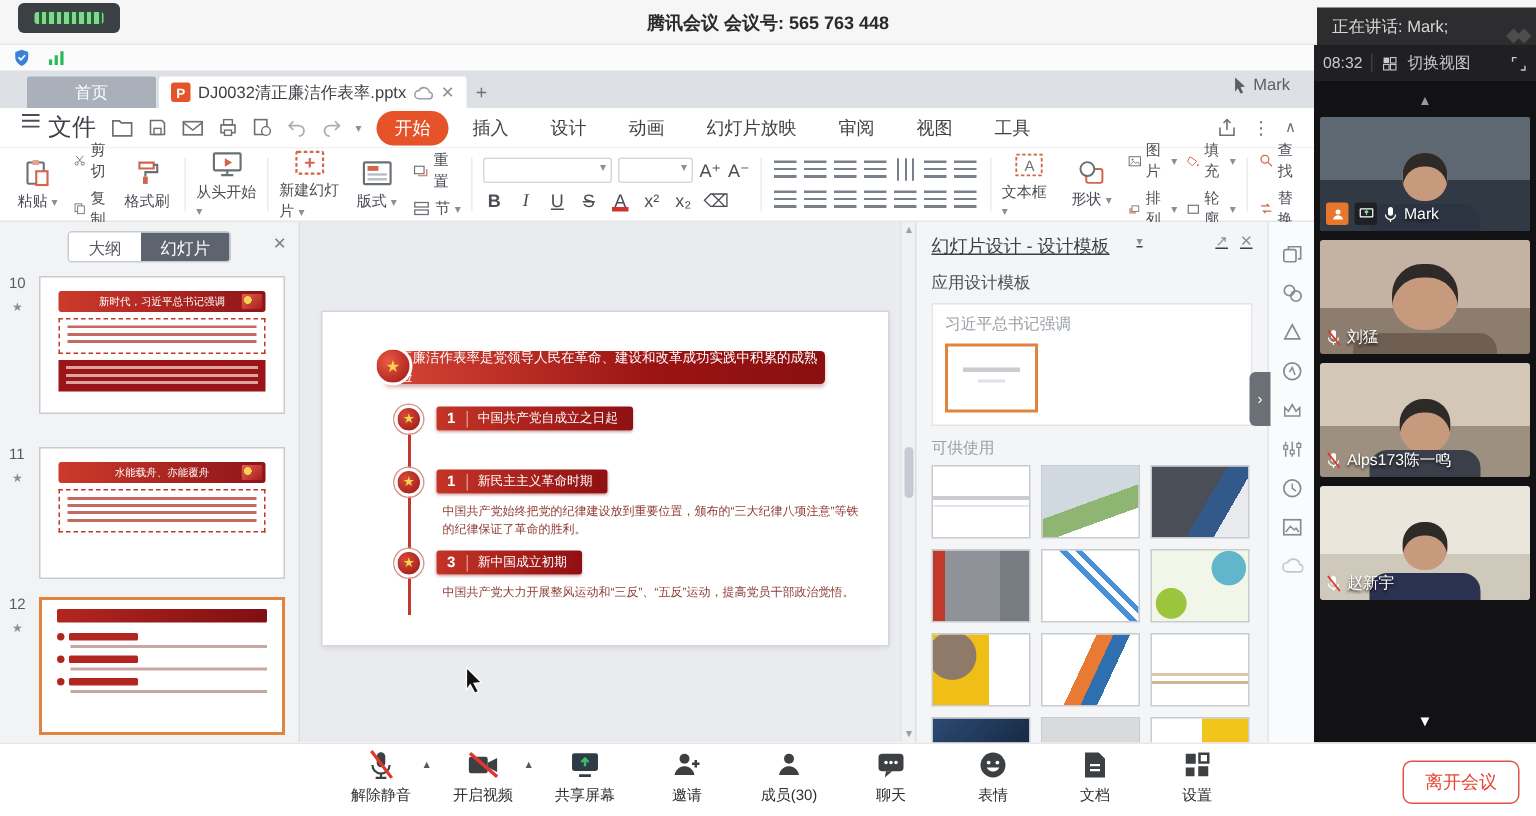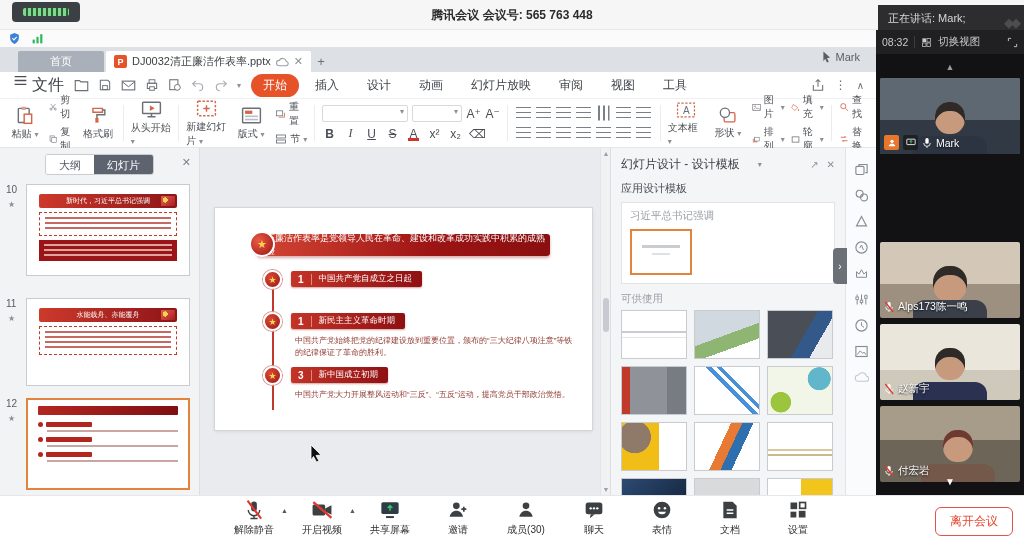--- a/index.html
+++ b/index.html
@@ -128,21 +128,21 @@
 
   
   #vscroll { position:absolute; left:600px; top:0; width:10px; height:347px; background:#f0f1f3;
     border-left:1px solid #e2e4e7; }
   #vscroll .ar { position:absolute; left:0; width:10px; font-size:7px; color:#9ba0a7; text-align:center; }
   #vscroll .th { position:absolute; left:2px; top:150px; width:6px; height:34px; background:#c7cbd1; border-radius:3px; }
 
   
   #designpanel { position:absolute; left:610px; top:0; width:235px; height:347px; background:#f4f5f7;
     border-left:1px solid #dcdee1; }
-  #dp-head { display:flex; align-items:center; gap:18px; padding:8px 10px 6px; font-size:12px; color:#3c3f44; }
+  #dp-head { display:flex; align-items:flex-start; gap:18px; padding:8px 10px 6px; font-size:12px; color:#3c3f44;text-decoration:underline; }
   #dp-head .sp { margin-left:auto; display:flex; gap:8px; color:#8b9097; font-size:10px; }
   #dp-apply { font-size:11px; color:#4a4e54; padding:2px 10px 6px; }
   #dp-used { margin:0 10px; background:#fff; border:1px solid #e2e4e7; padding:6px 8px 8px; }
   #dp-used .lab { font-size:10.5px; color:#9aa0a7; margin-bottom:6px; }
   #used-thumb { width:62px; height:46px; background:#fff; border:2px solid #e2833e; position:relative; }
   #used-thumb:before { content:""; position:absolute; left:10px; right:10px; top:14px; height:3px; background:#c9ccd1; }
   #used-thumb:after { content:""; position:absolute; left:20px; right:20px; top:22px; height:2px; background:#dfe1e4; }
   #dp-avail { font-size:10.5px; color:#9aa0a7; padding:8px 10px 4px; }
   #dp-grid { display:grid; grid-template-columns:repeat(3,66px); gap:7px; padding:0 10px; overflow:hidden; height:196px; }
   .tpl { width:66px; height:49px; border:1px solid #c8cbd0; background:#fff; }
@@ -740,71 +740,71 @@
       </span>
       <svg width="10" height="12" viewBox="0 0 24 28">
           <rect x="8" y="2" width="8" height="14" rx="4" fill="#fff"></rect>
           <path d="M4 14a8 8 0 0 0 16 0" fill="none" stroke="#fff" stroke-width="2"></path>
           <path d="M12 22v4" stroke="#fff" stroke-width="2"></path>
         </svg>
       <span>Mark</span>
     </div>
   </div>
 
-
-  <div class="tile" style="top:212px">
-    <div class="bg bg3"></div>
-    <div class="person">
-        <div class="head" style="width:34px;height:36px"></div>
-        <div class="body" style="background:#3a3f4a"></div>
+  <div class="tile" style="top:130px">
+    <div class="bg bg2"></div>
+    <div class="person" style="width:96px;height:66px">
+        <div class="head" style="width:44px;height:44px"></div>
+        <div class="body" style="height:20px;background:#6e5f52"></div>
       </div>
     <div class="namebar">
       <svg width="10" height="12" viewBox="0 0 24 28">
           <rect x="8" y="2" width="8" height="14" rx="4" fill="#fff"></rect>
           <path d="M4 14a8 8 0 0 0 16 0" fill="none" stroke="#fff" stroke-width="2"></path>
           <path d="M12 22v4" stroke="#fff" stroke-width="2"></path>
           <path d="M3 2l19 24" stroke="#e0372f" stroke-width="3"></path>
         </svg>
-      <span>Alps173陈一鸣</span>
-    </div>
-  </div>
-
-  <div class="tile" style="top:294px">
-    <div class="bg bg4"></div>
+      <span>刘猛</span>
+    </div>
+  </div>
+
+  <div class="tile" style="top:212px">
+    <div class="bg bg3"></div>
     <div class="person">
-        <div class="head"></div>
-        <div class="body" style="background:#2b3150"></div>
+        <div class="head" style="width:34px;height:36px"></div>
+        <div class="body" style="background:#3a3f4a"></div>
       </div>
     <div class="namebar">
       <svg width="10" height="12" viewBox="0 0 24 28">
           <rect x="8" y="2" width="8" height="14" rx="4" fill="#fff"></rect>
           <path d="M4 14a8 8 0 0 0 16 0" fill="none" stroke="#fff" stroke-width="2"></path>
           <path d="M12 22v4" stroke="#fff" stroke-width="2"></path>
           <path d="M3 2l19 24" stroke="#e0372f" stroke-width="3"></path>
         </svg>
-      <span>赵新宇</span>
-    </div>
-  </div>
-
-  <div class="tile" style="top:376px">
-    <div class="bg bg5"></div>
-    <div class="person" style="left:56%">
-        <div class="head" style="box-shadow:inset 0 7px 0 #6e3a2f"></div>
-        <div class="body" style="background:#74584a"></div>
+      <span>Alps173陈一鸣</span>
+    </div>
+  </div>
+
+  <div class="tile" style="top:294px">
+    <div class="bg bg4"></div>
+    <div class="person">
+        <div class="head"></div>
+        <div class="body" style="background:#2b3150"></div>
       </div>
     <div class="namebar">
       <svg width="10" height="12" viewBox="0 0 24 28">
           <rect x="8" y="2" width="8" height="14" rx="4" fill="#fff"></rect>
           <path d="M4 14a8 8 0 0 0 16 0" fill="none" stroke="#fff" stroke-width="2"></path>
           <path d="M12 22v4" stroke="#fff" stroke-width="2"></path>
           <path d="M3 2l19 24" stroke="#e0372f" stroke-width="3"></path>
         </svg>
-      <span>付宏岩</span>
-    </div>
-  </div>
+      <span>赵新宇</span>
+    </div>
+  </div>
+
 
   <div id="sb-down">▼</div>
 </div>
 
 <div id="bottombar">
   <div id="controls">
     <div class="ctrl">
       <svg width="20" height="20" viewBox="0 0 24 28">
           <rect x="8" y="2" width="8" height="14" rx="4" fill="#3c4043"></rect>
           <path d="M4 14a8 8 0 0 0 16 0" fill="none" stroke="#3c4043" stroke-width="2"></path>

